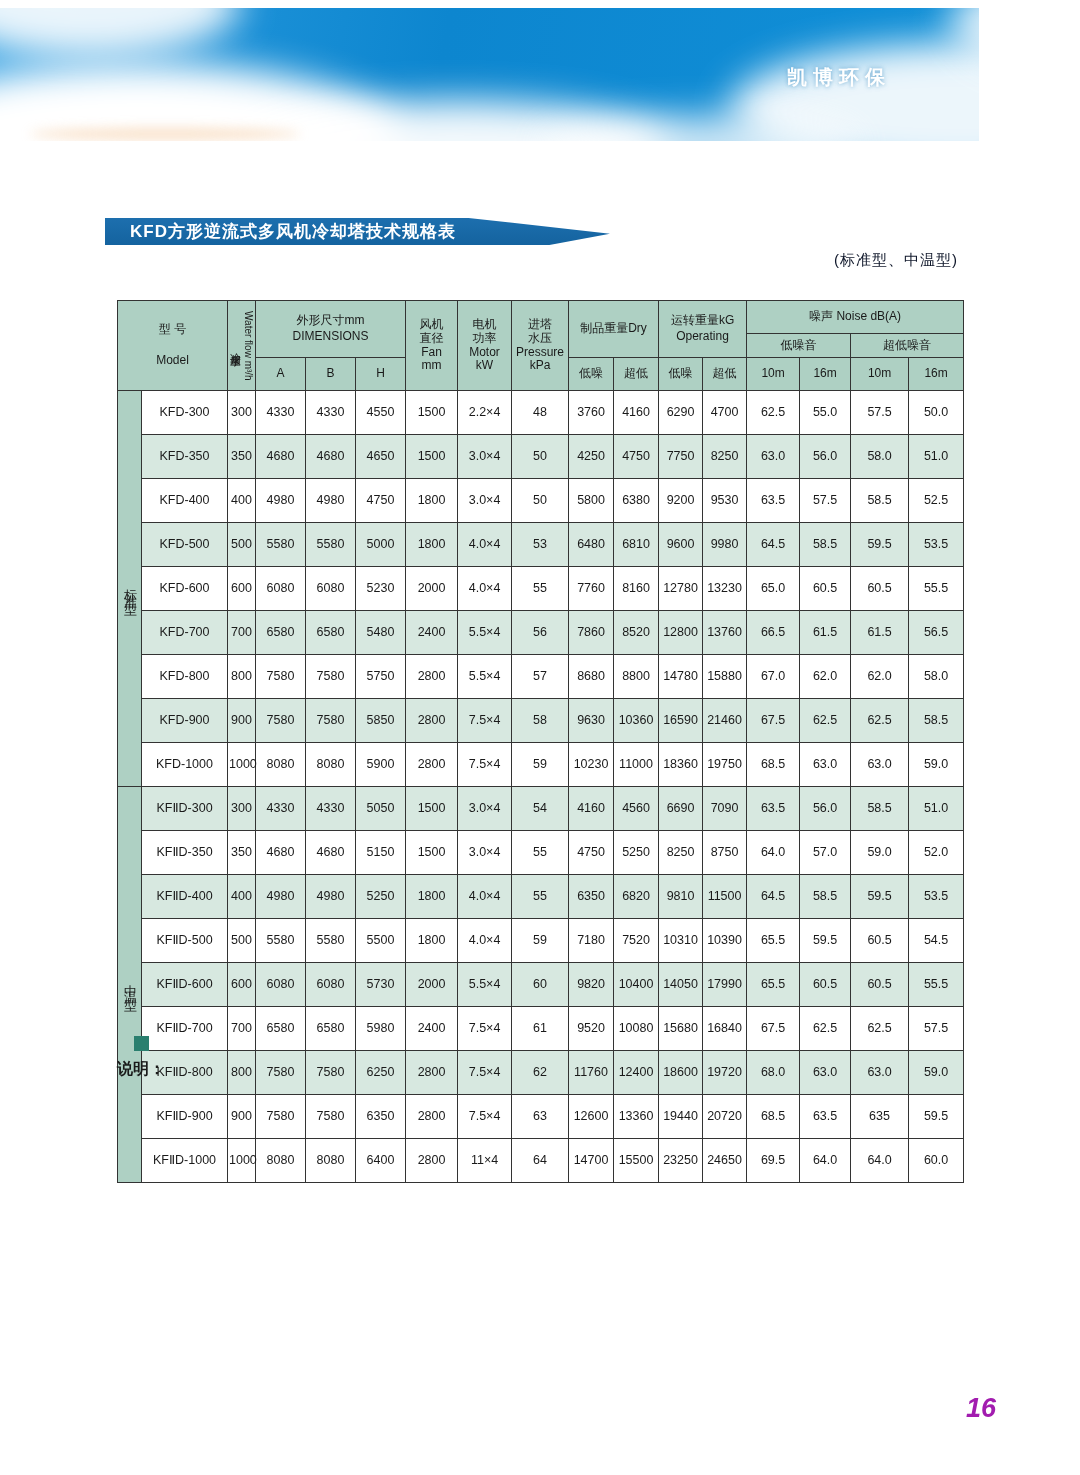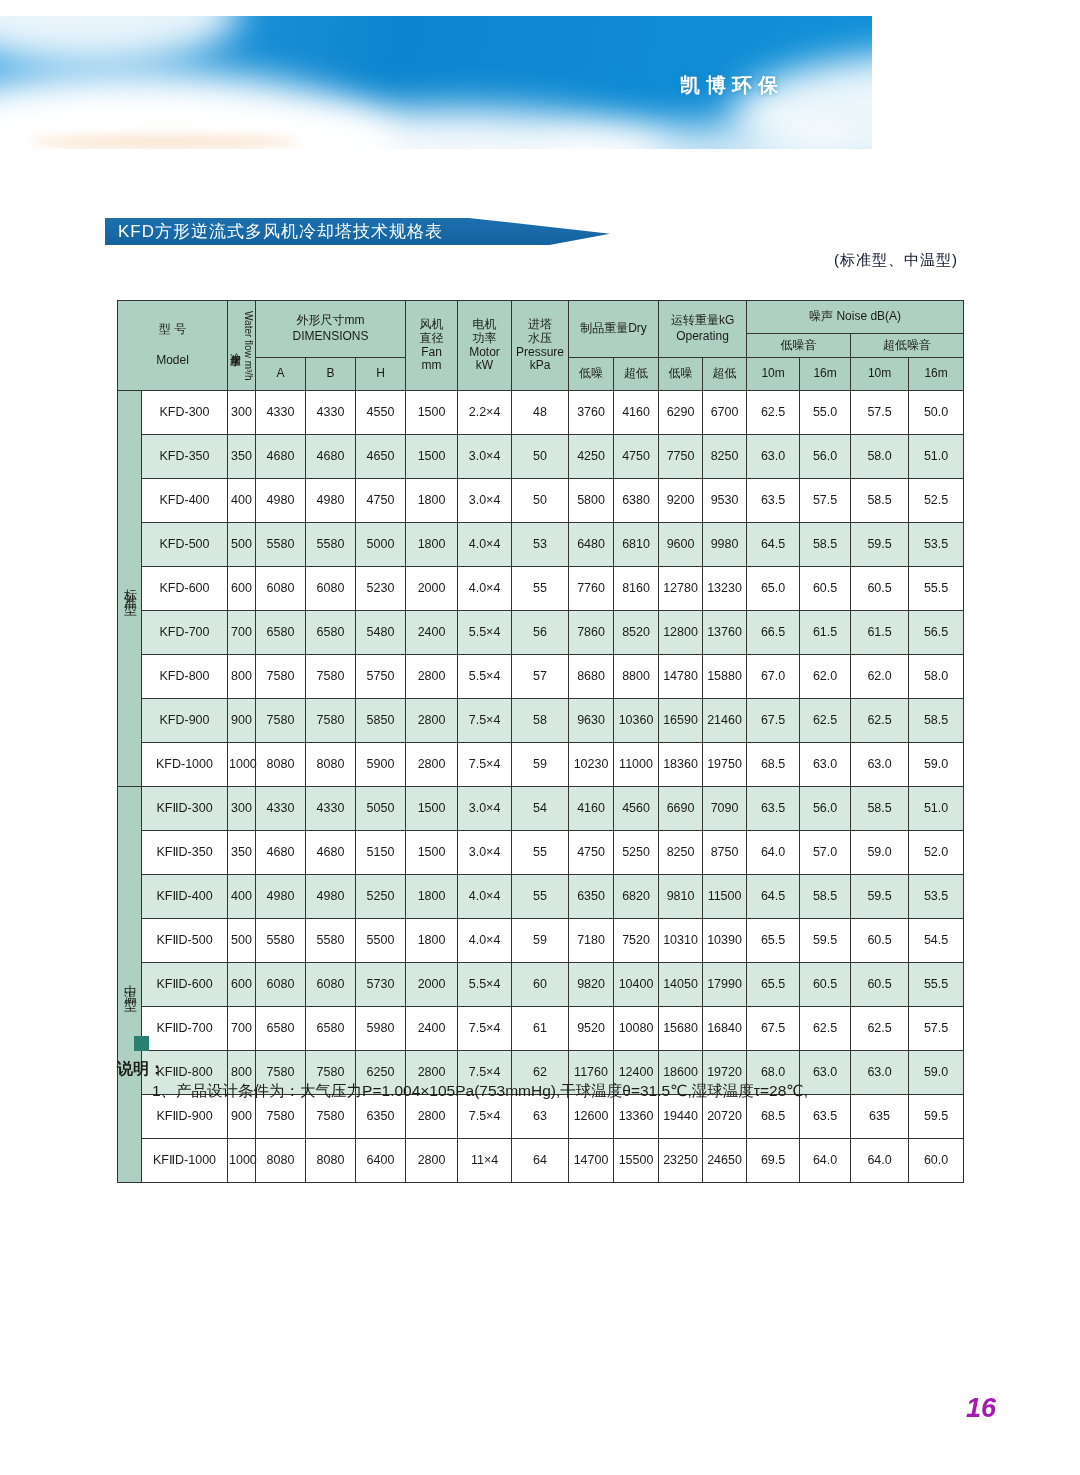--- a/index.html
+++ b/index.html
@@ -5,21 +5,21 @@
   * { margin:0; padding:0; box-sizing:border-box; }
   html,body { background:#fff; }
   body {
     width:1080px; height:1475px;
     font-family:"Liberation Sans", "DejaVu Sans", sans-serif;
     position:relative; overflow:hidden;
     color:#1a1a1a;
   }
   
   .sky {
-    position:absolute; left:0; top:16px; width:872px; height:133px;
+    position:absolute; left:0; top:8px; width:979px; height:133px;
     background:linear-gradient(100deg,#2b9ce0 0%, #0d86cf 45%, #1190d8 100%);
     overflow:hidden;
   }
   .cloud { position:absolute; background:#fff; border-radius:50%; filter:blur(18px); }
   .c1 { left:-120px; top:55px;  width:520px; height:150px; }
   .c2 { left:-60px;  top:-60px; width:300px; height:110px; opacity:.9; }
   .c3 { left:240px;  top:92px;  width:430px; height:95px;  opacity:.95; }
   .c4 { left:730px;  top:35px;  width:460px; height:130px; opacity:.92; }
   .c5 { left:950px;  top:-40px; width:260px; height:110px; opacity:.85; }
   .c6 { left:540px;  top:108px; width:320px; height:60px;  opacity:.8; }
@@ -32,22 +32,22 @@
     color:#fff; font-size:20px; font-weight:bold; letter-spacing:6px;
     text-shadow:0 0 4px rgba(30,120,180,.6);
   }
   
   .banner {
     position:absolute; left:105px; top:218px; width:505px; height:27px;
     background:linear-gradient(180deg,#1d6fae,#14639f);
     clip-path:polygon(0 0, 72% 0, 100% 58%, 88% 100%, 0 100%);
   }
   .banner-text {
-    color:#fff; font-size:17px; font-weight:normal;
-    line-height:27px; padding-left:13px; letter-spacing:1px; white-space:nowrap;
+    color:#fff; font-size:17px; font-weight:bold;
+    line-height:27px; padding-left:25px; letter-spacing:1px; white-space:nowrap;
   }
   .subtitle {
     position:absolute; top:251px; right:122px;
     font-size:15px; color:#0f172a; letter-spacing:1px;
   }
   
   table.spec {
     position:absolute; left:117px; top:300px; width:846px;
     border-collapse:collapse; table-layout:fixed;
     font-size:12.5px; color:#1a1a1a;
@@ -181,21 +181,21 @@
         <td>300</td>
         <td>4330</td>
         <td>4330</td>
         <td>4550</td>
         <td>1500</td>
         <td>2.2×4</td>
         <td>48</td>
         <td>3760</td>
         <td>4160</td>
         <td>6290</td>
-        <td>6700</td>
+        <td>4700</td>
         <td>62.5</td>
         <td>55.0</td>
         <td>57.5</td>
         <td>50.0</td>
       </tr>
       <tr class="shaded">
         <td>KFD-350</td>
         <td>350</td>
         <td>4680</td>
         <td>4680</td>
@@ -502,16 +502,15 @@
         <td>60.0</td>
       </tr>
     </tbody>
 </table>
 
 <div class="notes-title">
   <span class="green-square"></span>
   <span>说明：</span>
 </div>
 <div class="notes">
-  <div class="note">1、产品设计条件为：大气压力P=1.004×105Pa(753mmHg),干球温度θ=31.5℃,湿球温度τ=28℃,</div>
 </div>
 
 <div class="page-num">16</div>
 
 </body></html>

